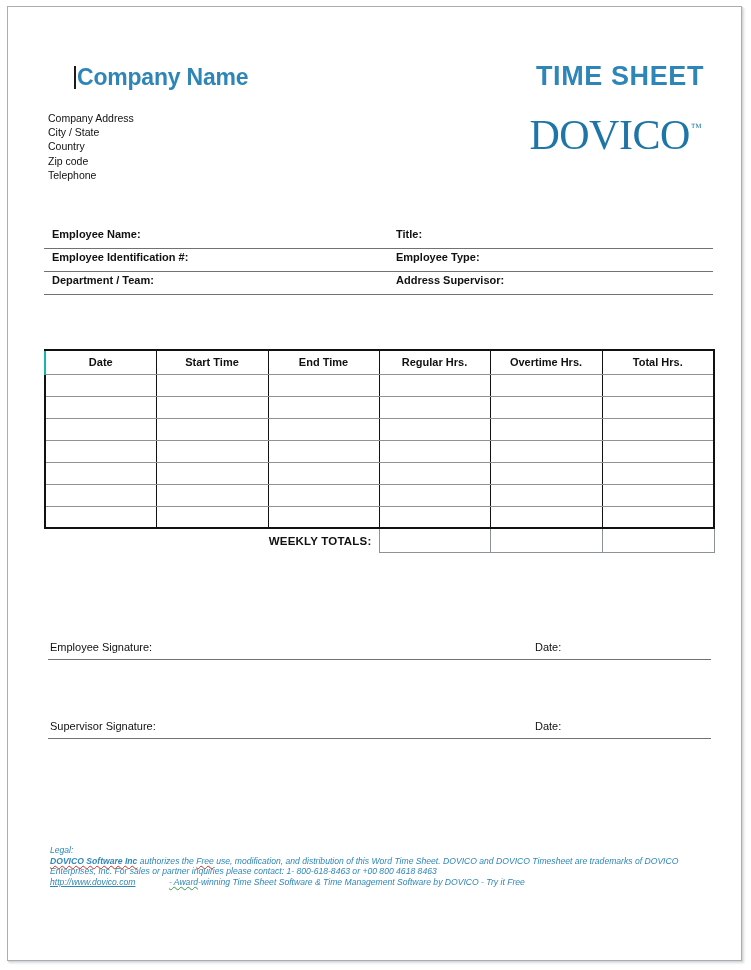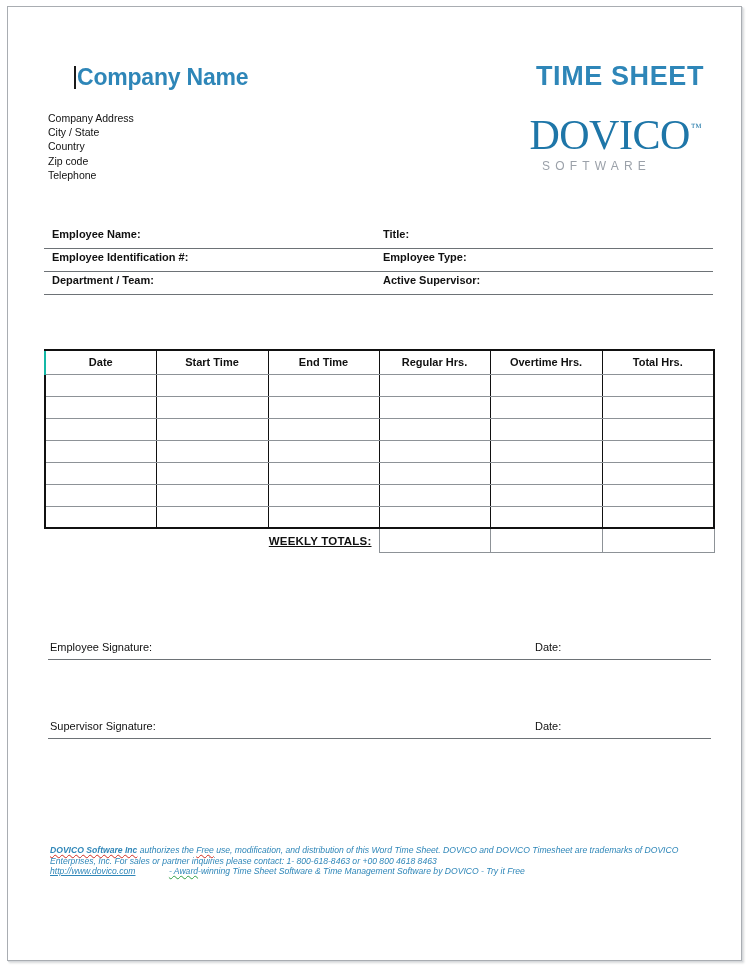--- a/index.html
+++ b/index.html
@@ -129,21 +129,21 @@
   }
   .info-cell {
     position: absolute;
     top: 2px;
     font-size: 11px;
     font-weight: bold;
     color: #111111;
     white-space: nowrap;
   }
   .info-cell.left  { left: 8px; }
-  .info-cell.right { left: 339px; }
+  .info-cell.right { left: 352px; }
 
   
   .ts-table {
     position: absolute;
     left: 36px;
     top: 342px;
     width: 669px;
     border-collapse: collapse;
     table-layout: fixed;
   }
@@ -174,21 +174,20 @@
     vertical-align: middle;
   }
   .ts-table thead th:first-child { border-left: 2px solid #14b8a6; }
   .ts-table thead th:last-child  { border-right: 2px solid #111111; }
 
   .ts-table tbody td {
     border-left: 1px solid #111111;
     border-right: 1px solid #111111;
     border-top: 1px solid #8d9297;
     border-bottom: 1px solid #8d9297;
-    text-decoration: underline;
   }
   .ts-table tbody tr td:first-child { border-left: 2px solid #111111; }
   .ts-table tbody tr td:last-child  { border-right: 2px solid #111111; }
   .ts-table tbody tr.last-data td   { border-bottom: 2px solid #111111; }
 
   .ts-table tr.totals td.totals-label {
     border: none;
     text-align: right;
     padding-right: 7px;
     font-size: 11.5px;
@@ -275,35 +274,34 @@
         <div>City / State</div>
         <div>Country</div>
         <div>Zip code</div>
         <div>Telephone</div>
       </div>
 
       <div class="hdr-title">TIME SHEET</div>
 
       <div class="logo-block">
         <div class="logo-word"><span>DOVICO</span><span class="tm">™</span></div>
-        <div class="logo-sub">SOFTWARE</div>
       </div>
 
       <div class="info-block">
         <div class="info-row">
           <div class="info-cell left">Employee Name:</div>
           <div class="info-cell right">Title:</div>
         </div>
         <div class="info-row">
           <div class="info-cell left">Employee Identification #:</div>
           <div class="info-cell right">Employee Type:</div>
         </div>
         <div class="info-row">
           <div class="info-cell left">Department  / Team:</div>
-          <div class="info-cell right">Active  Supervisor:</div>
+          <div class="info-cell right">Address  Supervisor:</div>
         </div>
       </div>
 
       <table class="ts-table">
         <colgroup>
           <col class="c1">
             <col class="c2">
             <col class="c3">
             <col class="c4">
             <col class="c5">
@@ -388,18 +386,19 @@
       <div class="sig-row" id="sig-employee">
         <div class="sig-label">Employee Signature:</div>
         <div class="sig-date">Date:</div>
       </div>
       <div class="sig-row" id="sig-supervisor">
         <div class="sig-label">Supervisor Signature:</div>
         <div class="sig-date">Date:</div>
       </div>
 
       <div class="legal">
+        <span class="legal-head">Legal:</span>
         <span class="legal-body"><b class="sp-red">DOVICO Software Inc</b><span> authorizes the </span><span class="sp-red">Free</span><span> use, modification, and distribution of this Word Time Sheet.  DOVICO and DOVICO Timesheet are trademarks of DOVICO Enterprises, Inc. For sales or partner inquiries please contact: 1- 800-618-8463 or +00 800 4618 8463</span><br><span class="url">http://www.dovico.com</span> <span class="sp-green">- Award</span><span>-winning Time Sheet Software &amp; Time Management Software by DOVICO - Try it Free</span></span>
       </div>
 
     </div>
   </div>
 </div>
 
 </body></html>

